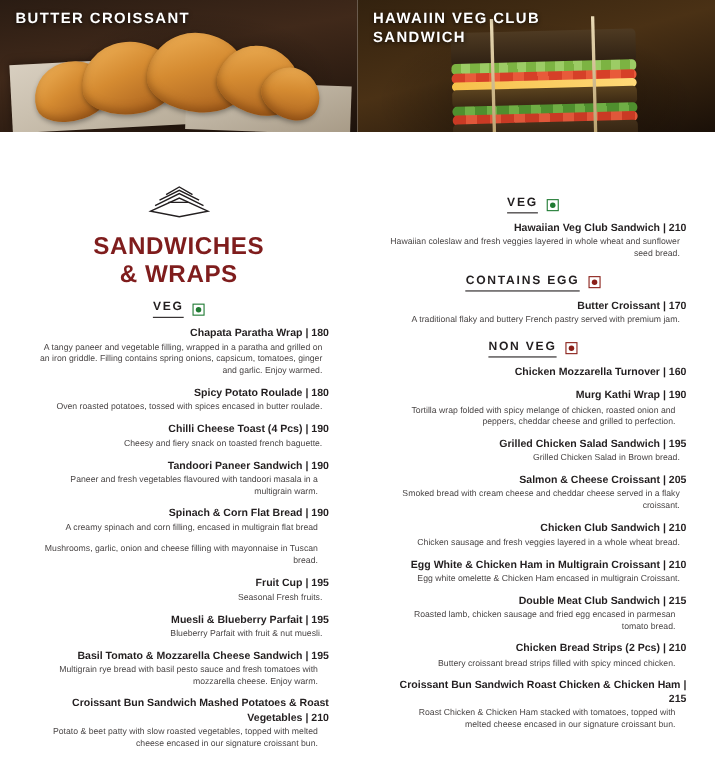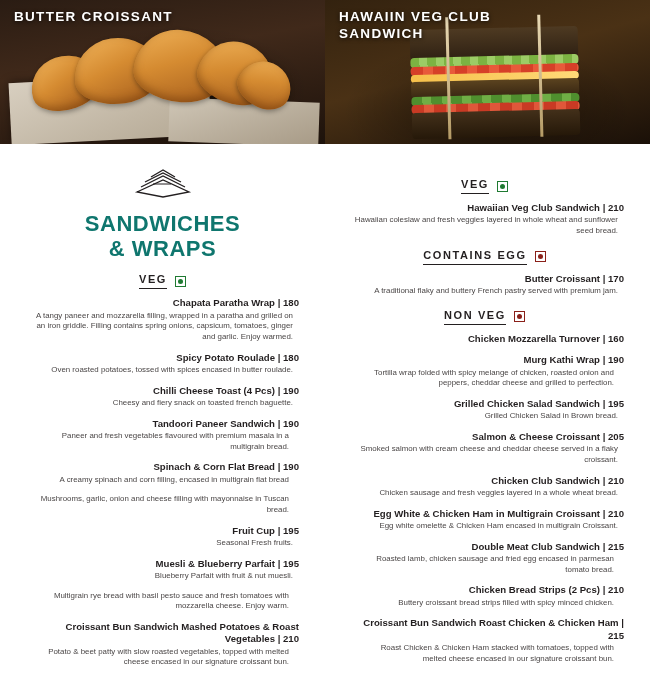--- a/index.html
+++ b/index.html
@@ -7,21 +7,21 @@
     width: 650px; height: 700px;
     background: #ffffff;
     font-family: "Liberation Sans", sans-serif;
     color: #231f20;
     overflow: hidden;
   }
   .page { position: relative; width: 650px; height: 700px; }
 
   
   .hero { display: flex; width: 650px; height: 148px; }
-  .hero-pane { position: relative; width: 325px; height: 144px; overflow: hidden; }
+  .hero-pane { position: relative; width: 325px; height: 120px; overflow: hidden; }
 
   .hero-title {
     position: absolute; top: 8px; left: 14px;
     color: #ffffff;
     font-size: 13.5px;
     font-weight: bold;
     letter-spacing: 1.3px;
     line-height: 1.28;
     text-transform: uppercase;
     text-shadow: 0 1px 4px rgba(0,0,0,.75);
@@ -91,21 +91,21 @@
 
   
   .brand-mark { display: flex; justify-content: center; margin-bottom: 4px; }
   .brand-mark svg { display: block; }
   .section-title {
     text-align: center;
     font-size: 22px;
     font-weight: bold;
     letter-spacing: .5px;
     line-height: 1.12;
-    color: #0f766e;
+    color: #7f1d1d;
     margin-top: 12px;
   }
 
   
   .cat {
     display: flex; align-items: center; justify-content: center;
     gap: 8px;
     margin: 12px 0 8px 0;
   }
   .cat-text {
@@ -187,50 +187,51 @@
 
       <div class="cat">
         <span class="cat-text">VEG</span>
         <span class="mark">
             <i></i>
           </span>
       </div>
 
       <div class="item">
         <div class="item-name">Chapata Paratha Wrap | 180</div>
-        <div class="item-desc">A tangy paneer and mozzarella filling, wrapped in a paratha and grilled on an iron griddle. Filling contains spring onions, capsicum, tomatoes, ginger and garlic. Enjoy warmed.</div>
+        <div class="item-desc">A tangy paneer and vegetable filling, wrapped in a paratha and grilled on an iron griddle. Filling contains spring onions, capsicum, tomatoes, ginger and garlic. Enjoy warmed.</div>
       </div>
       <div class="item">
         <div class="item-name">Spicy Potato Roulade | 180</div>
         <div class="item-desc">Oven roasted potatoes, tossed with spices encased in butter roulade.</div>
       </div>
       <div class="item">
         <div class="item-name">Chilli Cheese Toast (4 Pcs) | 190</div>
         <div class="item-desc">Cheesy and fiery snack on toasted french baguette.</div>
       </div>
       <div class="item compact">
         <div class="item-name">Tandoori Paneer Sandwich | 190</div>
-        <div class="item-desc">Paneer and fresh vegetables flavoured with premium masala in a multigrain bread.</div>
+        <div class="item-desc">Paneer and fresh vegetables flavoured with tandoori masala in a multigrain warm.</div>
       </div>
       <div class="item compact">
         <div class="item-name">Spinach &amp; Corn Flat Bread | 190</div>
         <div class="item-desc">A creamy spinach and corn filling, encased in multigrain flat bread</div>
       </div>
       <div class="item compact">
         <div class="item-desc">Mushrooms, garlic, onion and cheese filling with mayonnaise in Tuscan bread.</div>
       </div>
       <div class="item">
         <div class="item-name">Fruit Cup | 195</div>
         <div class="item-desc">Seasonal Fresh fruits.</div>
       </div>
       <div class="item">
         <div class="item-name">Muesli &amp; Blueberry Parfait | 195</div>
         <div class="item-desc">Blueberry Parfait with fruit &amp; nut muesli.</div>
       </div>
       <div class="item compact">
+        <div class="item-name">Basil Tomato &amp; Mozzarella Cheese Sandwich | 195</div>
         <div class="item-desc">Multigrain rye bread with basil pesto sauce and fresh tomatoes with mozzarella cheese. Enjoy warm.</div>
       </div>
       <div class="item compact">
         <div class="item-name">Croissant Bun Sandwich Mashed Potatoes &amp; Roast Vegetables | 210</div>
         <div class="item-desc">Potato &amp; beet patty with slow roasted vegetables, topped with melted cheese encased in our signature croissant bun.</div>
       </div>
 
     </div>
 
     <div class="col col-right">
@@ -270,21 +271,21 @@
       <div class="item compact">
         <div class="item-name">Murg Kathi Wrap | 190</div>
         <div class="item-desc">Tortilla wrap folded with spicy melange of chicken, roasted onion and peppers, cheddar cheese and grilled to perfection.</div>
       </div>
       <div class="item">
         <div class="item-name">Grilled Chicken Salad Sandwich | 195</div>
         <div class="item-desc">Grilled Chicken Salad in Brown bread.</div>
       </div>
       <div class="item">
         <div class="item-name">Salmon &amp; Cheese Croissant | 205</div>
-        <div class="item-desc">Smoked salmon with cream cheese and cheddar cheese served in a flaky croissant.</div>
+        <div class="item-desc">Smoked bread with cream cheese and cheddar cheese served in a flaky croissant.</div>
       </div>
       <div class="item">
         <div class="item-name">Chicken Club Sandwich | 210</div>
         <div class="item-desc">Chicken sausage and fresh veggies layered in a whole wheat bread.</div>
       </div>
       <div class="item">
         <div class="item-name">Egg White &amp; Chicken Ham in Multigrain Croissant | 210</div>
         <div class="item-desc">Egg white omelette &amp; Chicken Ham encased in multigrain Croissant.</div>
       </div>
       <div class="item compact">

